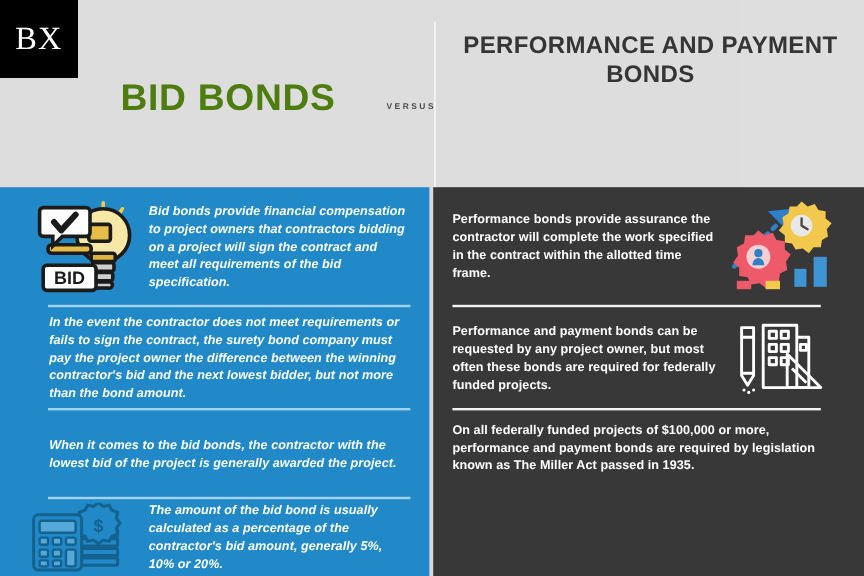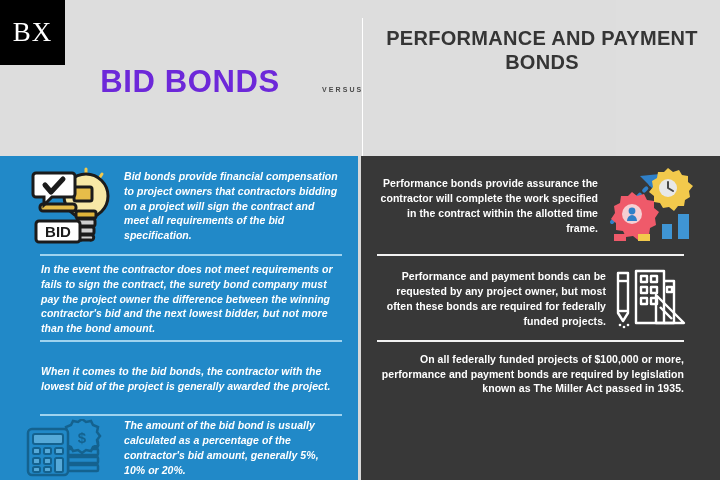--- a/index.html
+++ b/index.html
@@ -37,21 +37,21 @@
     letter-spacing: 1px;
     display: flex;
     align-items: center;
     justify-content: center;
   }
   .header-left-title {
     position: absolute;
     left: 60px; top: 66px;
     width: 260px;
     text-align: center;
-    color: #6d28d9;
+    color: #4d7c0f;
     font-size: 31px;
     font-weight: bold;
     letter-spacing: 0.6px;
     line-height: 1;
   }
   .versus {
     position: absolute;
     left: 322px; top: 86px;
     width: 36px;
     text-align: center;
@@ -128,21 +128,21 @@
   }
 
   .body-text {
     font-size: 10.5px;
     font-weight: bold;
     line-height: 1.42;
     color: #ffffff;
     letter-spacing: 0.05px;
   }
   .panel-left .body-text { text-align: left; font-style: italic; }
-  .panel-right .body-text { text-align: right; }
+  .panel-right .body-text { }
 
   .icon-cell {
     flex: 0 0 auto;
     display: flex;
     align-items: flex-start;
     justify-content: center;
   }
   .text-cell { flex: 1 1 auto; }
 
   

